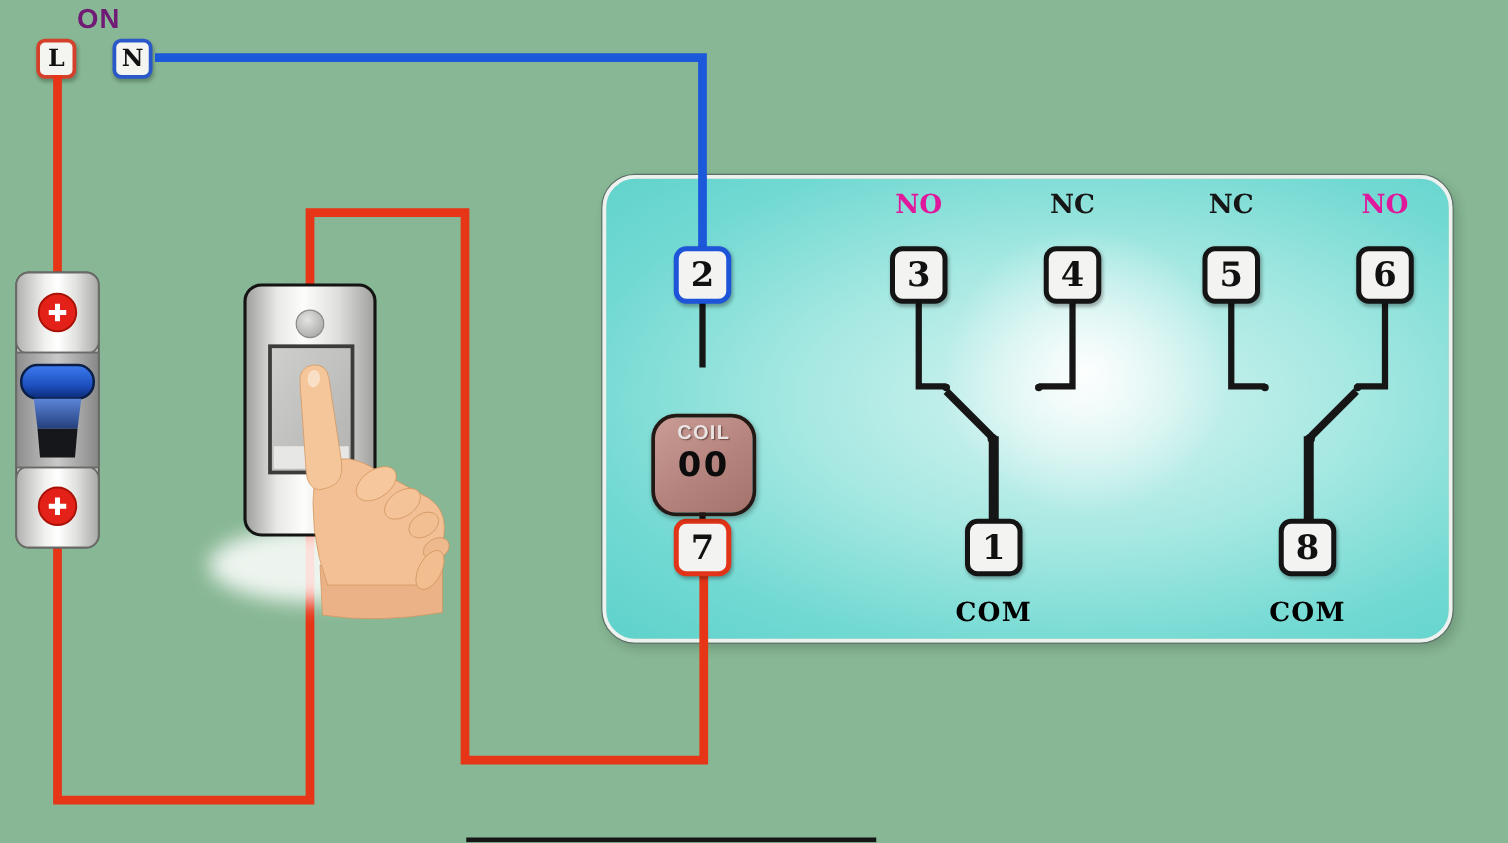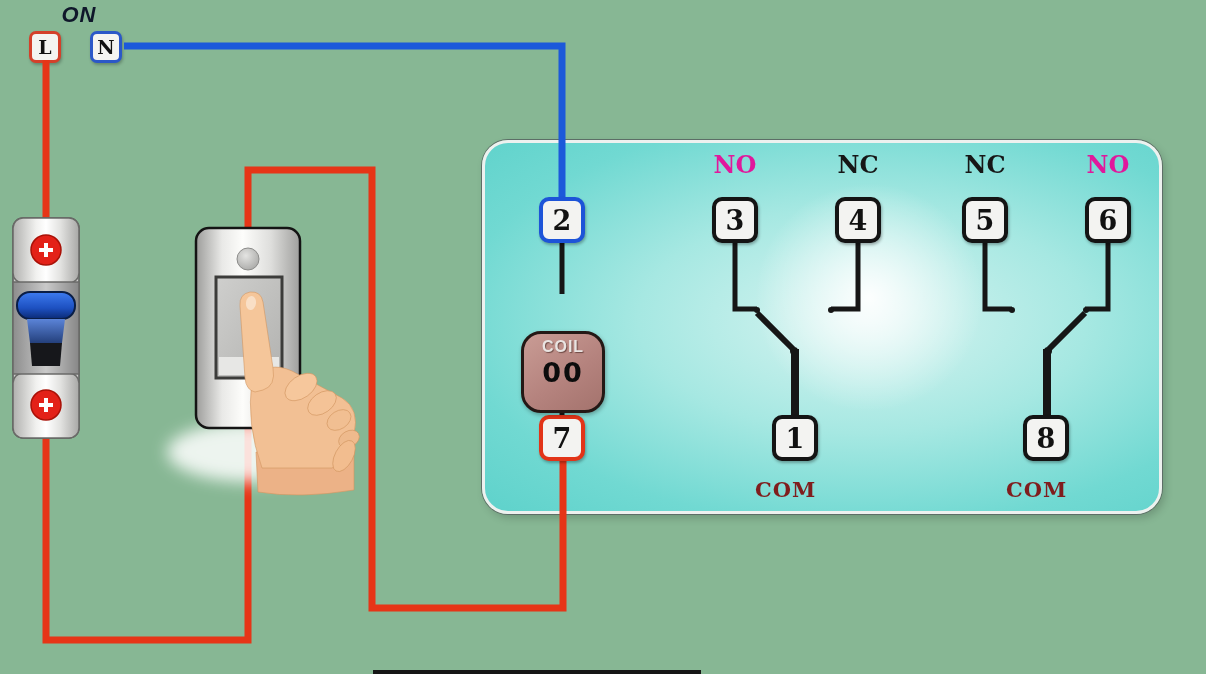--- a/index.html
+++ b/index.html
@@ -8,44 +8,44 @@
 
   
   .supply-box{position:absolute;width:26px;height:26px;border-radius:7px;background:#f4f4f1;
     display:flex;align-items:center;justify-content:center;
     font-family:"DejaVu Serif",serif;font-weight:bold;font-size:19px;color:#111;
     box-shadow:1px 2px 3px rgba(0,0,0,.25);}
   .supply-live{left:29px;top:31px;border:3px solid #d4402a;}
   .supply-neutral{left:90px;top:31px;border:3px solid #2b58c8;}
 
   .on-indicator{position:absolute;left:56px;top:2px;width:46px;text-align:center;
-    color:#0f172a;font-weight:bold;font-size:22px;letter-spacing:1px;font-style:italic;}
+    color:#701a75;font-weight:bold;font-size:22px;letter-spacing:1px;}
 
   
   .relay-bg{position:absolute;left:482px;top:140px;width:674px;height:368px;border-radius:26px;
     border:3px solid #edf1ef;
     background:
       radial-gradient(circle at 57% 42%, rgba(255,255,255,.95) 0%, rgba(255,255,255,0) 26%),
       radial-gradient(ellipse at 56% 48%, #d8f4f1 0%, #a6e8e2 42%, #71d9d2 76%, #5ed2cb 100%);
     box-shadow:0 0 0 1px #5d6e67, 3px 4px 9px rgba(0,0,0,.18);}
 
   
   .term{position:absolute;width:38px;height:38px;border:4px solid #141414;border-radius:10px;
     background:#f3f3f1;display:flex;align-items:center;justify-content:center;
     font-family:"DejaVu Serif",serif;font-weight:bold;font-size:27px;color:#111;
     box-shadow:1px 2px 3px rgba(0,0,0,.3);z-index:3;}
   .term-blue{border-color:#1d54d8;}
   .term-red{border-color:#e23418;}
 
   .contact-label{position:absolute;top:150px;width:60px;text-align:center;
-    font-family:"DejaVu Serif",serif;font-weight:bold;font-size:24px;color:#161616;z-index:3;}
+    font-family:"DejaVu Serif",serif;font-weight:bold;font-size:21px;color:#161616;z-index:3;}
   .contact-label.no{color:#e0189c;}
 
-  .com-label{position:absolute;top:477px;width:80px;text-align:left;
-    font-family:"DejaVu Serif",serif;font-weight:bold;font-size:21px;color:#7f1d1d;
+  .com-label{position:absolute;top:477px;width:80px;text-align:center;
+    font-family:"DejaVu Serif",serif;font-weight:bold;font-size:21px;color:#000000;
     letter-spacing:1px;z-index:3;}
 
   
   .coil{position:absolute;left:521px;top:287px;width:78px;height:76px;border-radius:20px;
     border:3px solid #241815;background:linear-gradient(145deg,#c99c95 0%,#b5837e 55%,#a4736d 100%);
     display:flex;flex-direction:column;align-items:center;justify-content:flex-start;z-index:3;
     box-shadow:1px 2px 4px rgba(0,0,0,.3);margin-top:44px;}
   .coil-label{font-weight:bold;font-size:16px;color:#e9e4e2;letter-spacing:1px;margin-top:4px;
     text-shadow:1px 1px 1px rgba(60,30,25,.6);}
   .coil-value{font-family:"DejaVu Sans",sans-serif;font-weight:bold;font-size:27px;line-height:40px;

